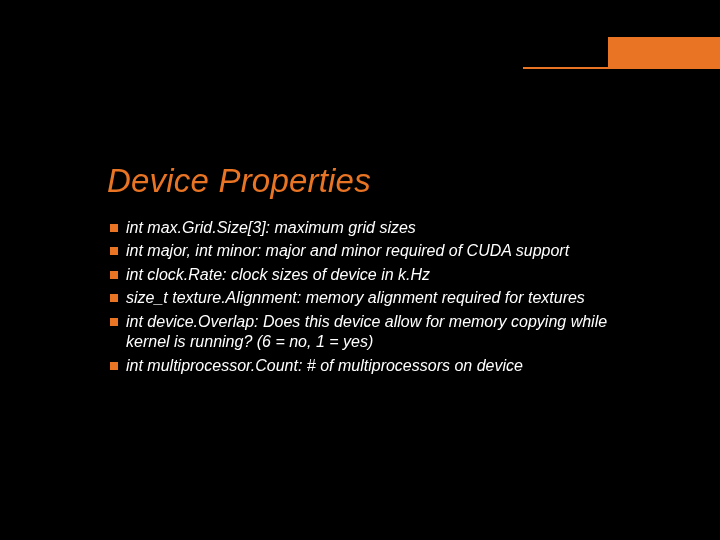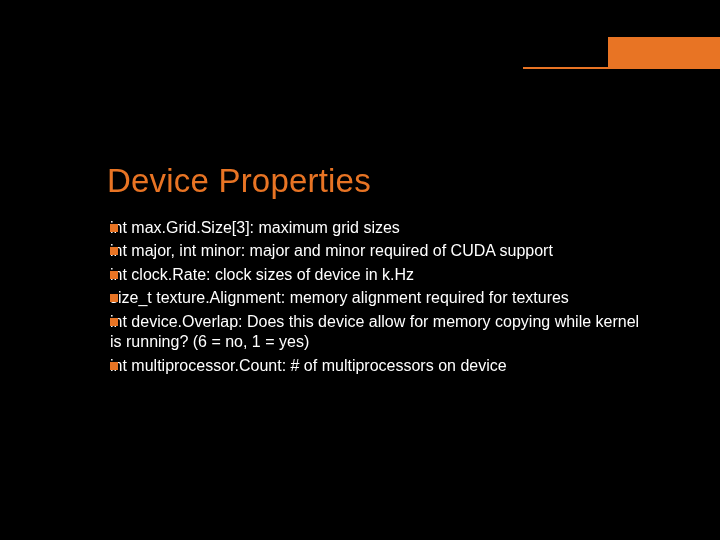--- a/index.html
+++ b/index.html
@@ -1,15 +1,15 @@
 <!DOCTYPE html>
 <html><head>
 <meta charset="utf-8">
 <style>
-  * { margin: 3px; padding: 0; box-sizing: border-box; }
+  * { margin: 3px; padding: 0; box-sizing: border-box; font-style: italic; }
   html, body { width: 720px; height: 540px; overflow: hidden; }
   body {
     background: #000;
     font-family: Arial, Helvetica, sans-serif;
     color: #fff;
     position: relative;
   }
   .accent-bar {
     position: absolute;
     top: 28px;
@@ -37,21 +37,21 @@
     font-size: 33px;
     font-weight: 400;
     margin-bottom: 18px;
     letter-spacing: 0.2px;
   }
   .bullets {
     list-style: none;
   }
   .bullets li {
     position: relative;
-    padding-left: 0;
+    padding-left: 16px;
     font-size: 16px;
     line-height: 1.28;
     color: #fff;
     margin-bottom: 1px;
   }
   .bullets li::before {
     content: "";
     position: absolute;
     left: 0;
     top: 6px;

